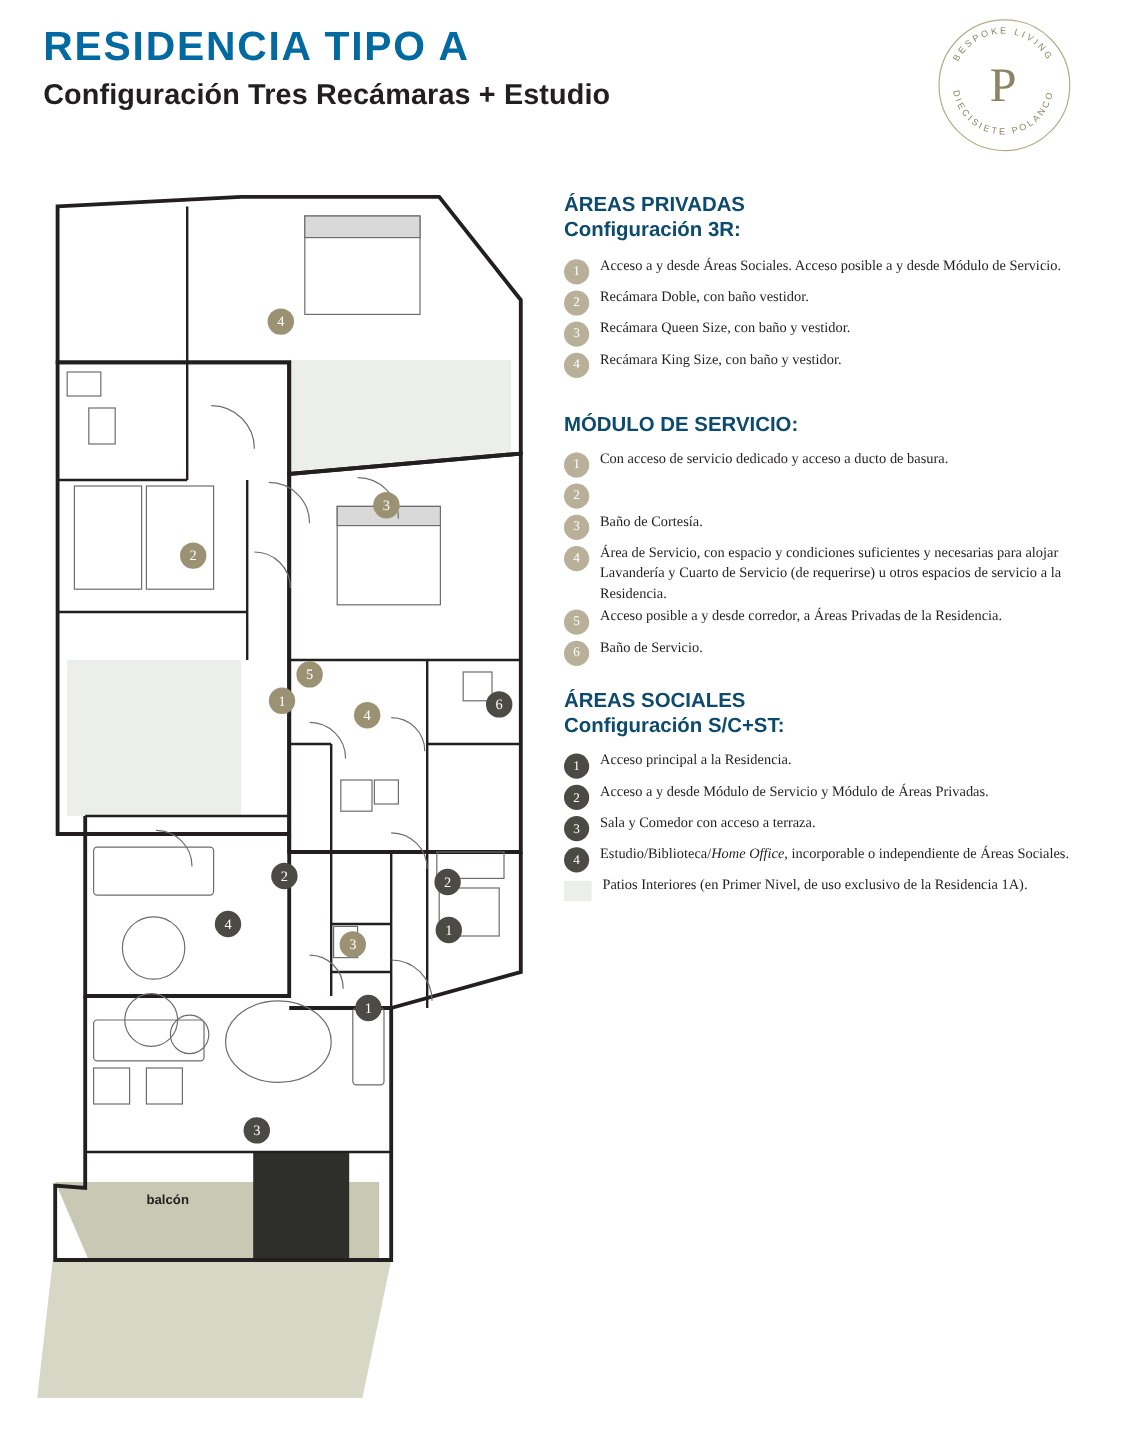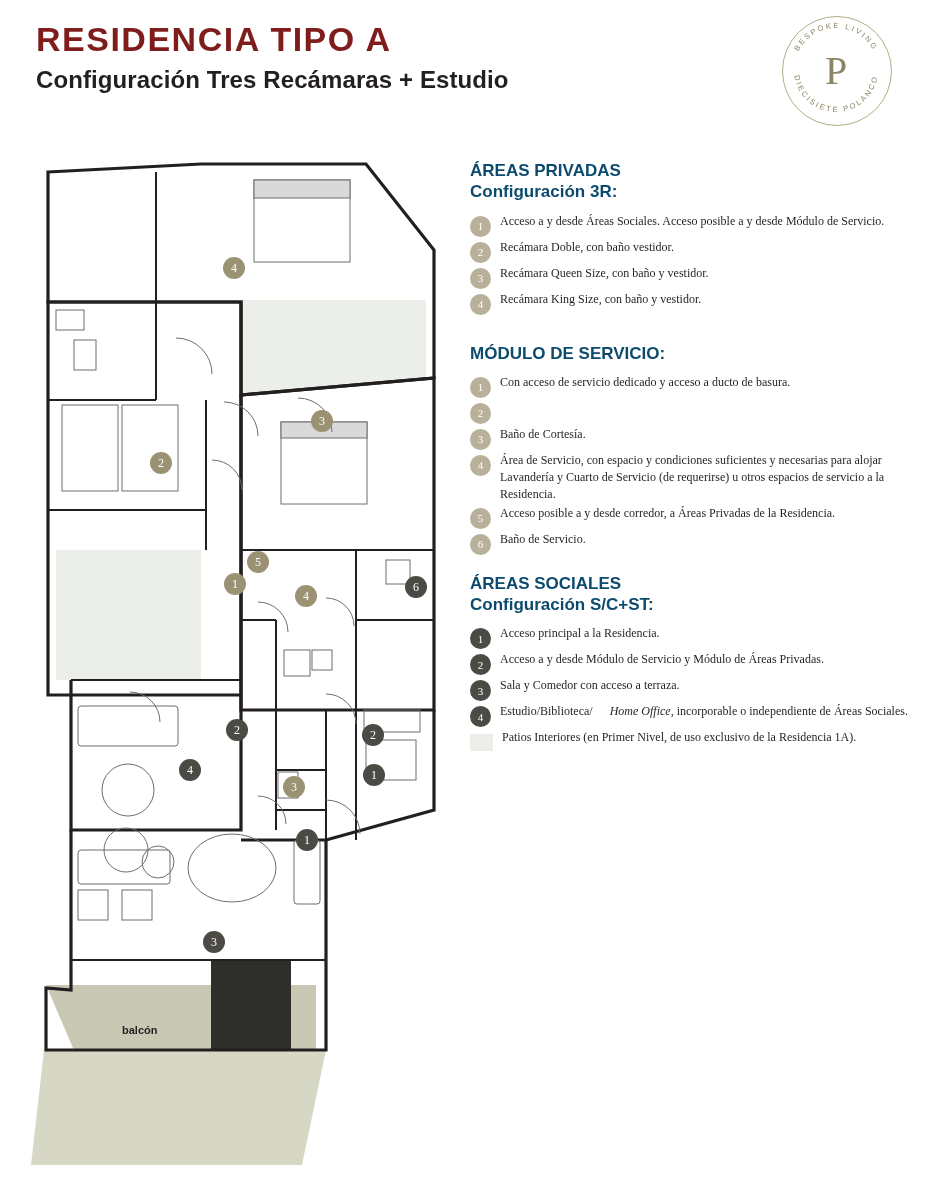--- a/index.html
+++ b/index.html
@@ -8,21 +8,21 @@
     background:#ffffff;
     font-family:"Liberation Sans", sans-serif;
     color:#231f20;
     position:relative;
     overflow:hidden;
   }
   
   #header{position:absolute;left:36px;top:22px;width:600px;}
   #title{
     font-size:34px;font-weight:bold;letter-spacing:1.5px;
-    color:#7f1d1d;line-height:1.05;
+    color:#0369a1;line-height:1.05;
   }
   #subtitle{
     font-size:24px;font-weight:bold;color:#231f20;margin-top:8px;letter-spacing:.1px;
   }
   
   #logo{
     position:absolute;right:42px;top:8px;width:124px;height:124px;
   }
   #logo .ring{
     position:absolute;left:8px;top:8px;width:108px;height:108px;
@@ -60,21 +60,21 @@
     flex:0 0 auto;width:21px;height:21px;border-radius:50%;
     display:flex;align-items:center;justify-content:center;
     font-family:"Liberation Serif", serif;font-size:11px;color:#ffffff;
     margin-right:9px;margin-top:3px;
   }
   .num.light{background:#b8b099;}
   .num.dark{background:#4b4a45;}
   .item .txt{
     font-family:"Liberation Serif", serif;font-size:12px;line-height:1.42;color:#231f20;
   }
-  .item .txt i{font-style:italic;margin-left:17px;}
+  .item .txt i{font-style:italic;}
   .swatch{
     flex:0 0 auto;width:23px;height:17px;margin-right:9px;margin-top:5px;
     border:0;
   }
   .sw-patio{background:#eceee9;}
   .sw-terraza{background:#c8c8b4;}
   .gap-l{height:26px;}
   .gap-s{height:16px;}
 </style>
 </head>
@@ -197,21 +197,21 @@
   <div class="badge light" style="left:269px;top:435px">4</div>
   <div class="badge dark" style="left:379px;top:426px">6</div>
   <div class="badge dark" style="left:200px;top:569px">2</div>
   <div class="badge dark" style="left:336px;top:574px">2</div>
   <div class="badge dark" style="left:153px;top:609px">4</div>
   <div class="badge light" style="left:257px;top:626px">3</div>
   <div class="badge dark" style="left:337px;top:614px">1</div>
   <div class="badge dark" style="left:270px;top:679px">1</div>
   <div class="badge dark" style="left:177px;top:781px">3</div>
 
-  <div class="balcon-label" style="left:96px;top:874px">balcón</div>
+  <div class="balcon-label" style="left:96px;top:844px">balcón</div>
 </div>
 
 <div id="legend">
 
   <div>
     <div class="sec-title">
       <span>ÁREAS PRIVADAS</span>
       <span class="sub">Configuración 3R:</span>
     </div>
     <div class="items">

